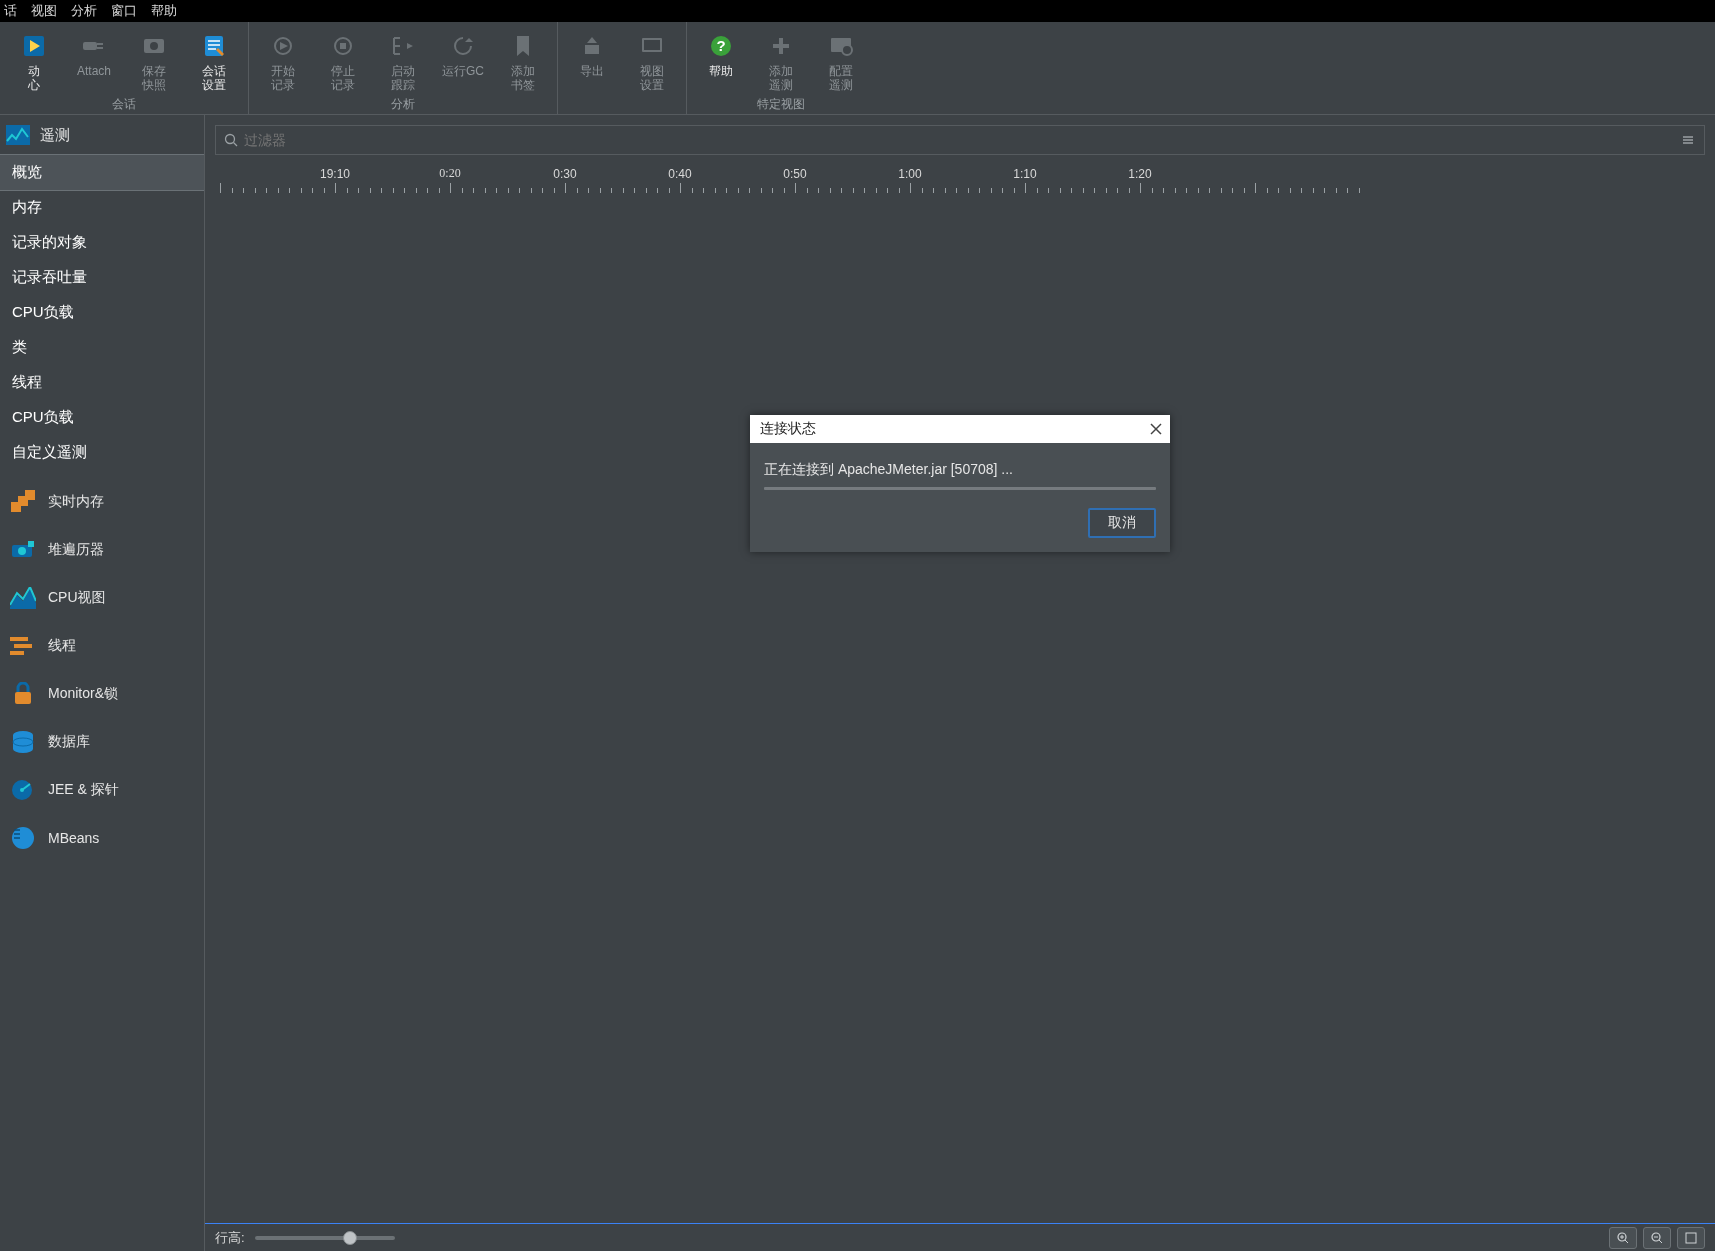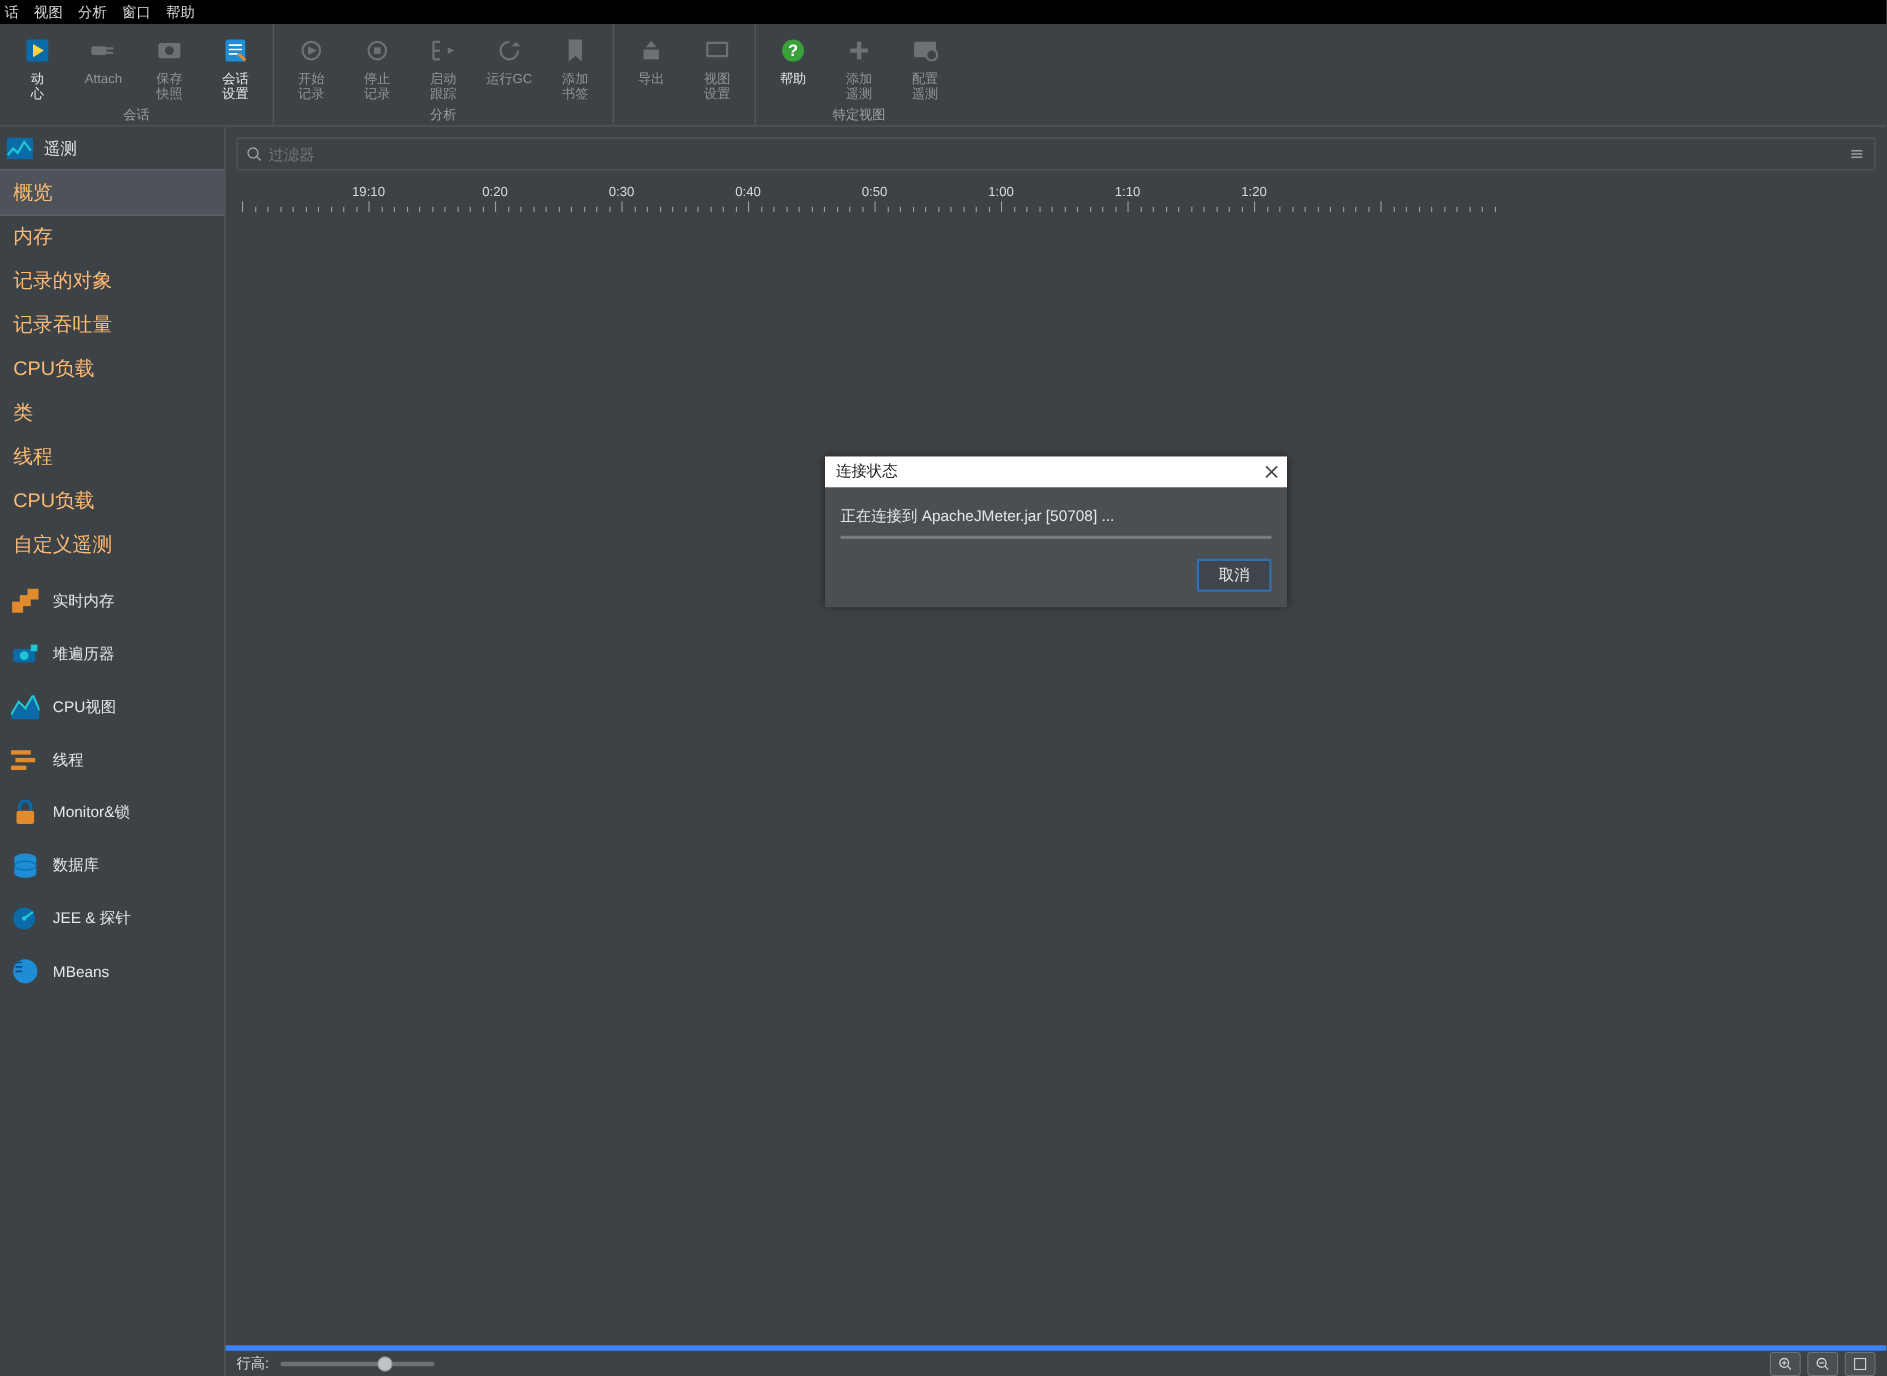--- a/index.html
+++ b/index.html
@@ -21,37 +21,37 @@
   .rbtn .t2 { line-height:14px; text-align:center; white-space:nowrap;}
   .rgrouplabel { font-size:12px; color:#9aa0a4; margin-top:4px; height:16px;}
   .ribbon .last { border-right:none; }
 
   
   .main { flex:1; display:flex; min-height:0;}
   .sidebar { width:205px; background:#3d4246; border-right:1px solid #565b5f; display:flex; flex-direction:column; overflow:hidden;}
   .side-title { display:flex; align-items:center; gap:10px; padding:10px 12px 10px 6px; font-size:15px; color:#e6e6e6;}
   .side-title .ticn { width:24px; height:20px;}
   .navlist { display:flex; flex-direction:column;}
-  .navitem { padding:8px 12px; font-size:18px; color:#fdba74; cursor:default;}
+  .navitem { padding:8px 12px; font-size:15px; color:#ffffff; cursor:default;}
   .navitem.sel { background:#4d5358; outline:1px solid #6a7176;}
   .speclist { margin-top:8px; display:flex; flex-direction:column;}
   .specitem { display:flex; align-items:center; gap:12px; padding:12px 10px; font-size:14px; color:#e6e6e6;}
   .specitem .sicn { width:26px; height:24px; display:flex; align-items:center; justify-content:center;}
 
   .content { flex:1; display:flex; flex-direction:column; position:relative; min-width:0;}
   .filterbar { margin:10px 10px 0 10px; height:30px; border:1px solid #565b5f; background:#3d4246; display:flex; align-items:center; padding:0 8px; gap:6px; color:#9aa0a4;}
   .filterbar input { flex:1; background:transparent; border:none; outline:none; color:#5eead4; font-size:14px;}
   .filterbar .menuic{ width:14px;}
   .ruler { margin:6px 10px 0 10px; height:32px; position:relative; overflow:hidden;}
   .tick{ position:absolute; bottom:0; width:1px; background:#9aa0a4;}
   .tickL{ height:10px;}
   .tickS{ height:5px;}
   .ticklabel{ position:absolute; bottom:12px; transform:translateX(-50%); font-size:12px; color:#d9d9d9; white-space:nowrap;}
   .graph { flex:1; margin:0 10px; background:#3d4246;}
-  .statusbar { height:28px; display:flex; align-items:center; justify-content:space-between; padding:0 10px; font-size:13px; color:#d9d9d9; border-top:5px solid #3b82f6;}
+  .statusbar { height:28px; display:flex; align-items:center; justify-content:space-between; padding:0 10px; font-size:13px; color:#d9d9d9; border-top:1px solid #3b82f6;}
   .statusbar .left { display:flex; align-items:center; gap:10px;}
   .slider { width:140px; height:4px; background:#6b7175; border-radius:2px; position:relative;}
   .slider .knob{ position:absolute; top:-5px; left:88px; width:14px; height:14px; border-radius:50%; background:#bfc3c6; border:1px solid #8a8f92;}
   .statusbar .right { display:flex; gap:6px;}
   .sbtn { width:28px; height:22px; border:1px solid #6b7175; background:#494f53; display:flex; align-items:center; justify-content:center; border-radius:3px;}
 
   
   .dialog-ovl{ position:absolute; inset:0; display:flex; align-items:flex-start; justify-content:center;}
   .dialog{ margin-top:300px; width:420px; background:#494f53; box-shadow:0 0 8px rgba(0,0,0,.5); font-size:14px; color:#e6e6e6;}
   .dlg-title{ background:#fff; color:#222; height:28px; display:flex; align-items:center; justify-content:space-between; padding:0 8px 0 10px; font-size:14px;}
@@ -455,21 +455,21 @@
         <div class="tick tickS" style="left: 1051.5px;"></div>
         <div class="tick tickS" style="left: 1063px;"></div>
         <div class="tick tickS" style="left: 1074.5px;"></div>
         <div class="tick tickS" style="left: 1086px;"></div>
         <div class="tick tickS" style="left: 1097.5px;"></div>
         <div class="tick tickS" style="left: 1109px;"></div>
         <div class="tick tickS" style="left: 1120.5px;"></div>
         <div class="tick tickS" style="left: 1132px;"></div>
         <div class="tick tickS" style="left: 1143.5px;"></div>
         <div class="ticklabel" style="left: 120px;">19:10</div>
-        <div class="ticklabel" style="left: 235px;">0:20</div>
+        <div class="ticklabel" style="left: 235px; font-family: Liberation Serif, serif;">0:20</div>
         <div class="ticklabel" style="left: 350px;">0:30</div>
         <div class="ticklabel" style="left: 465px;">0:40</div>
         <div class="ticklabel" style="left: 580px;">0:50</div>
         <div class="ticklabel" style="left: 695px;">1:00</div>
         <div class="ticklabel" style="left: 810px;">1:10</div>
         <div class="ticklabel" style="left: 925px;">1:20</div>
       </div>
     <div class="graph"></div>
 
     <div class="statusbar">

